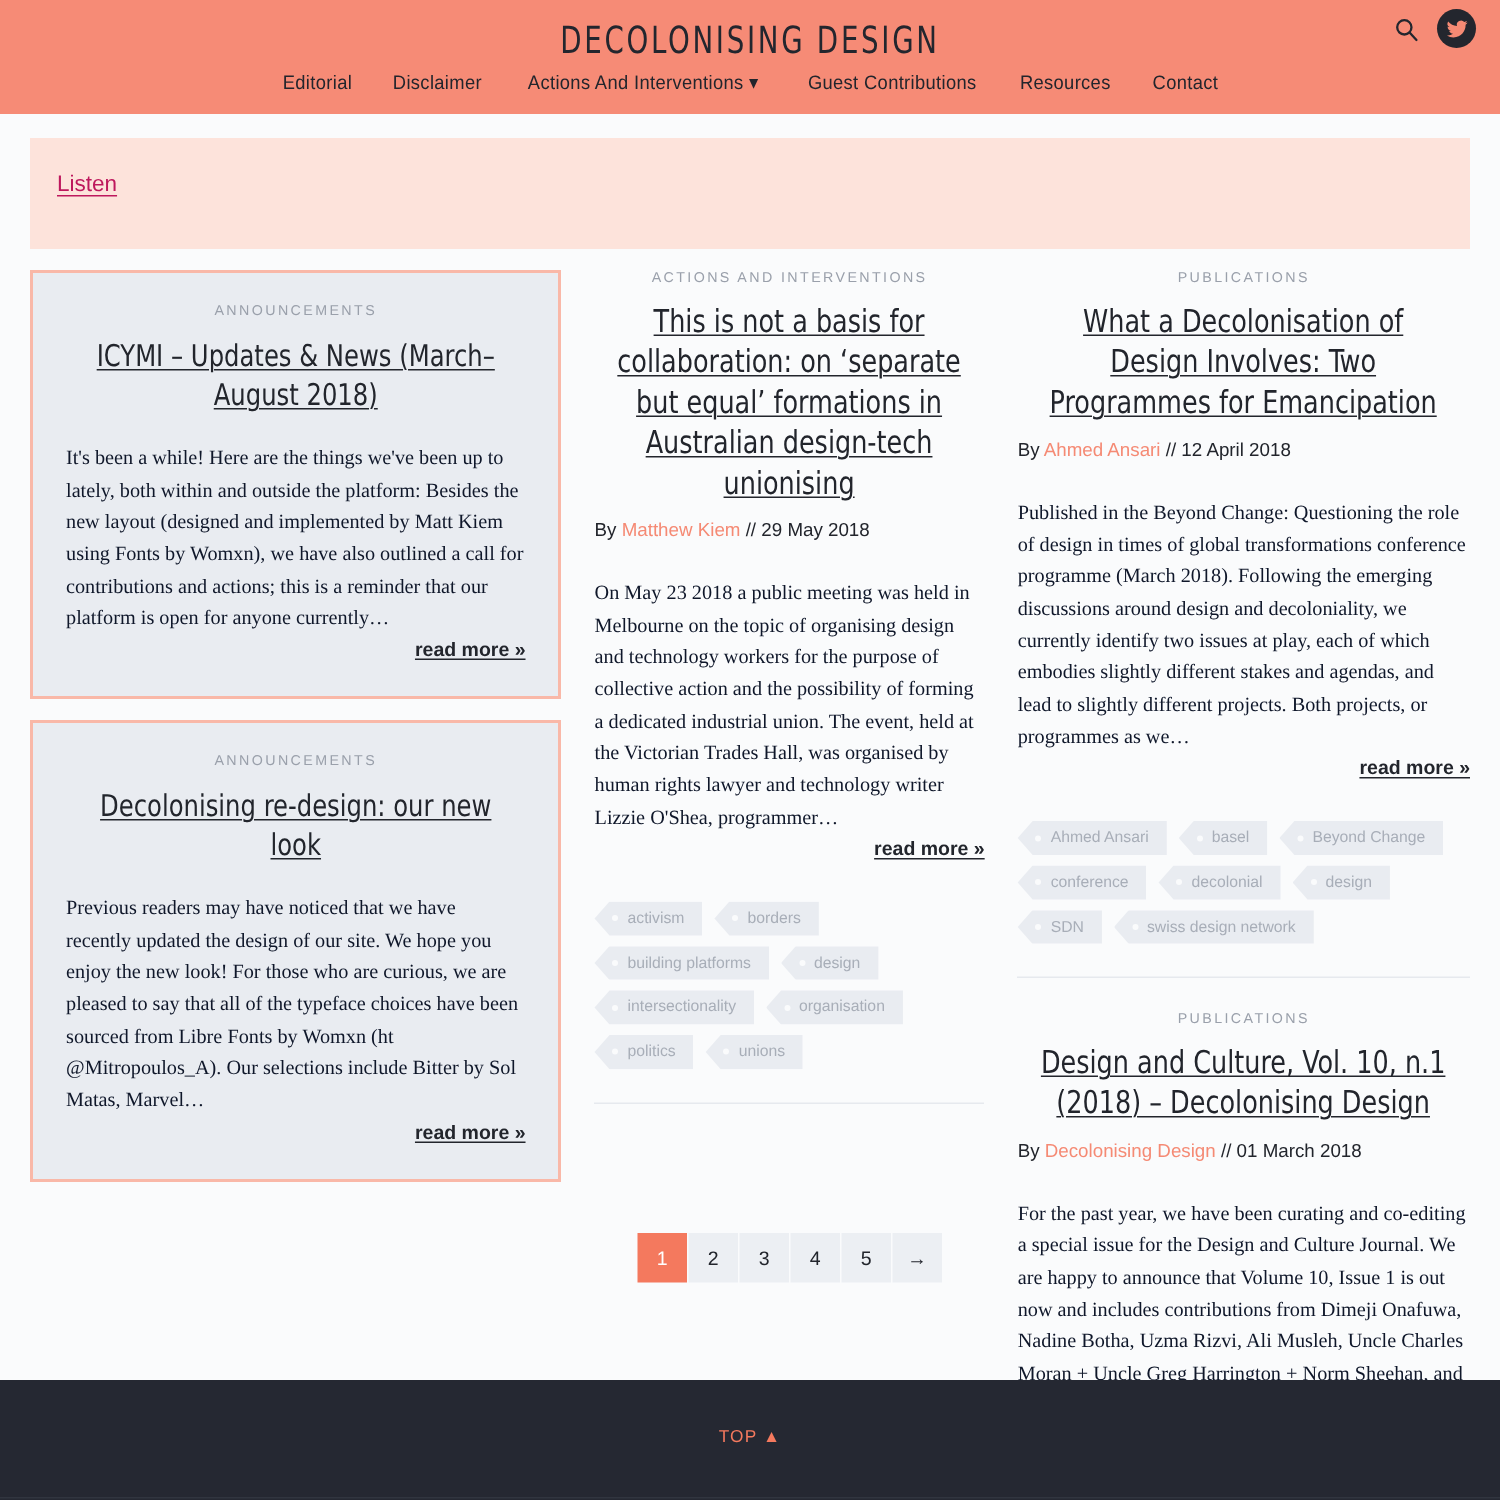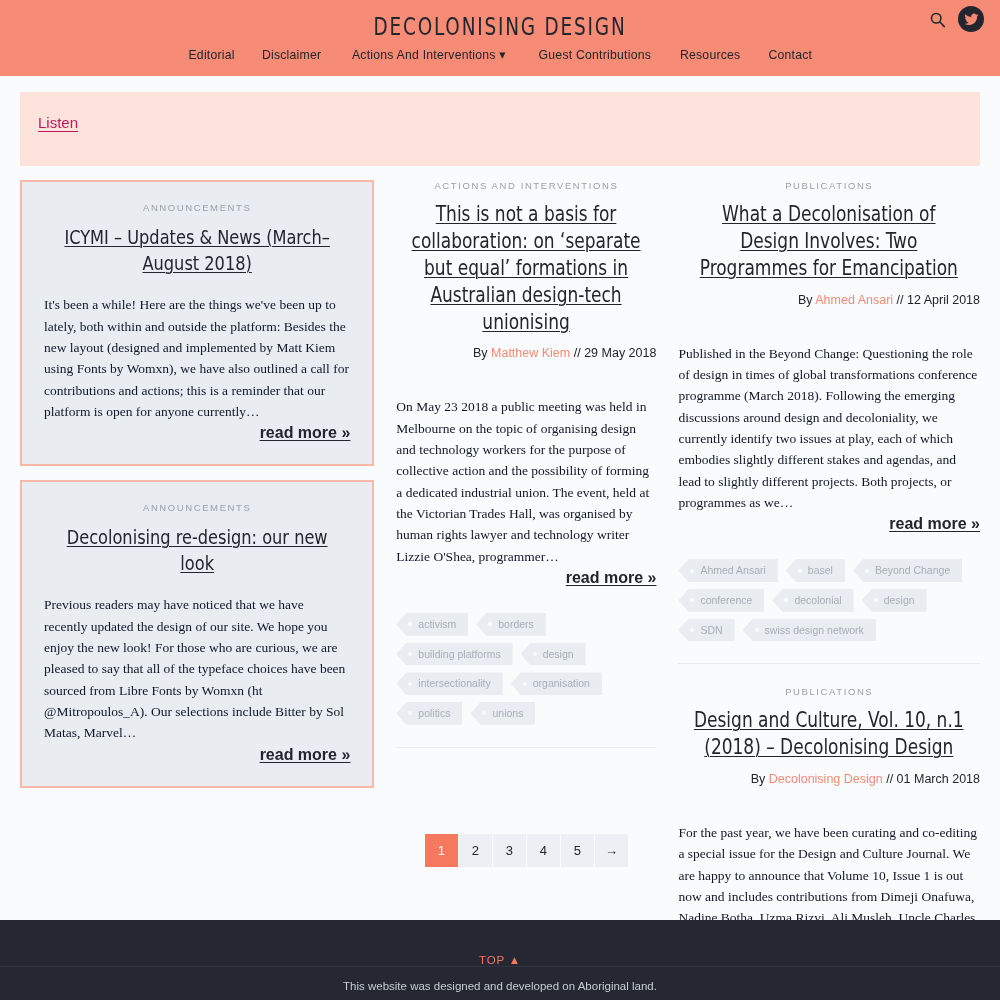--- a/index.html
+++ b/index.html
@@ -113,40 +113,40 @@
     color: #22252c;
     text-decoration: underline;
     text-underline-offset: 2px;
     text-decoration-thickness: 1px;
     cursor: pointer;
     font-weight: 400;
     transform: scaleX(0.9);
   }
   .post-title.big { font-size: 21px; }
   .byline {
-    text-align: right;
+    text-align: left;
     font-family: "Liberation Sans Narrow", "Liberation Sans", sans-serif;
     font-size: 12.5px;
     color: #22252c;
     margin-top: 11px;
   }
   .byline .author { color: #f58a74; cursor: pointer; }
   .excerpt {
     font-family: "Liberation Serif", serif;
     font-size: 13.5px;
     line-height: 1.58;
     color: #0f172a;
     margin-top: 18px;
     text-align: left;
   }
-  .excerpt.mid { margin-top: 36px; }
+  .excerpt.mid { margin-top: 24px; }
   .readmore-wrap { text-align: right; margin-top: 2px; }
   .readmore {
     font-family: "Liberation Sans Narrow", "Liberation Sans", sans-serif;
-    font-size: 16px;
+    font-size: 13px;
     font-weight: bold;
     color: #22252c;
     text-decoration: underline;
     text-underline-offset: 2px;
     cursor: pointer;
   }
 
   
   .post { margin-bottom: 4px; }
   .post .kicker { margin-bottom: 10px; }
@@ -203,22 +203,23 @@
 
   
   .footer {
     position: absolute;
     bottom: 0; left: 0; right: 0;
     background: #252832;
     height: 80px;
   }
   .footer-top {
     height: 47px;
-    display: flex; align-items: flex-end; justify-content: center;
+    display: flex; align-items: flex-start; justify-content: center;
     border-bottom: 1px solid #31353f;
+    margin-top: 32px;
   }
   .footer-top-link {
     font-family: "Liberation Sans Narrow", "Liberation Sans", sans-serif;
     font-size: 11.5px;
     letter-spacing: 0.8px;
     color: #f4795e;
     cursor: pointer;
   }
   .footer-bottom {
     display: flex; align-items: center; justify-content: center;

